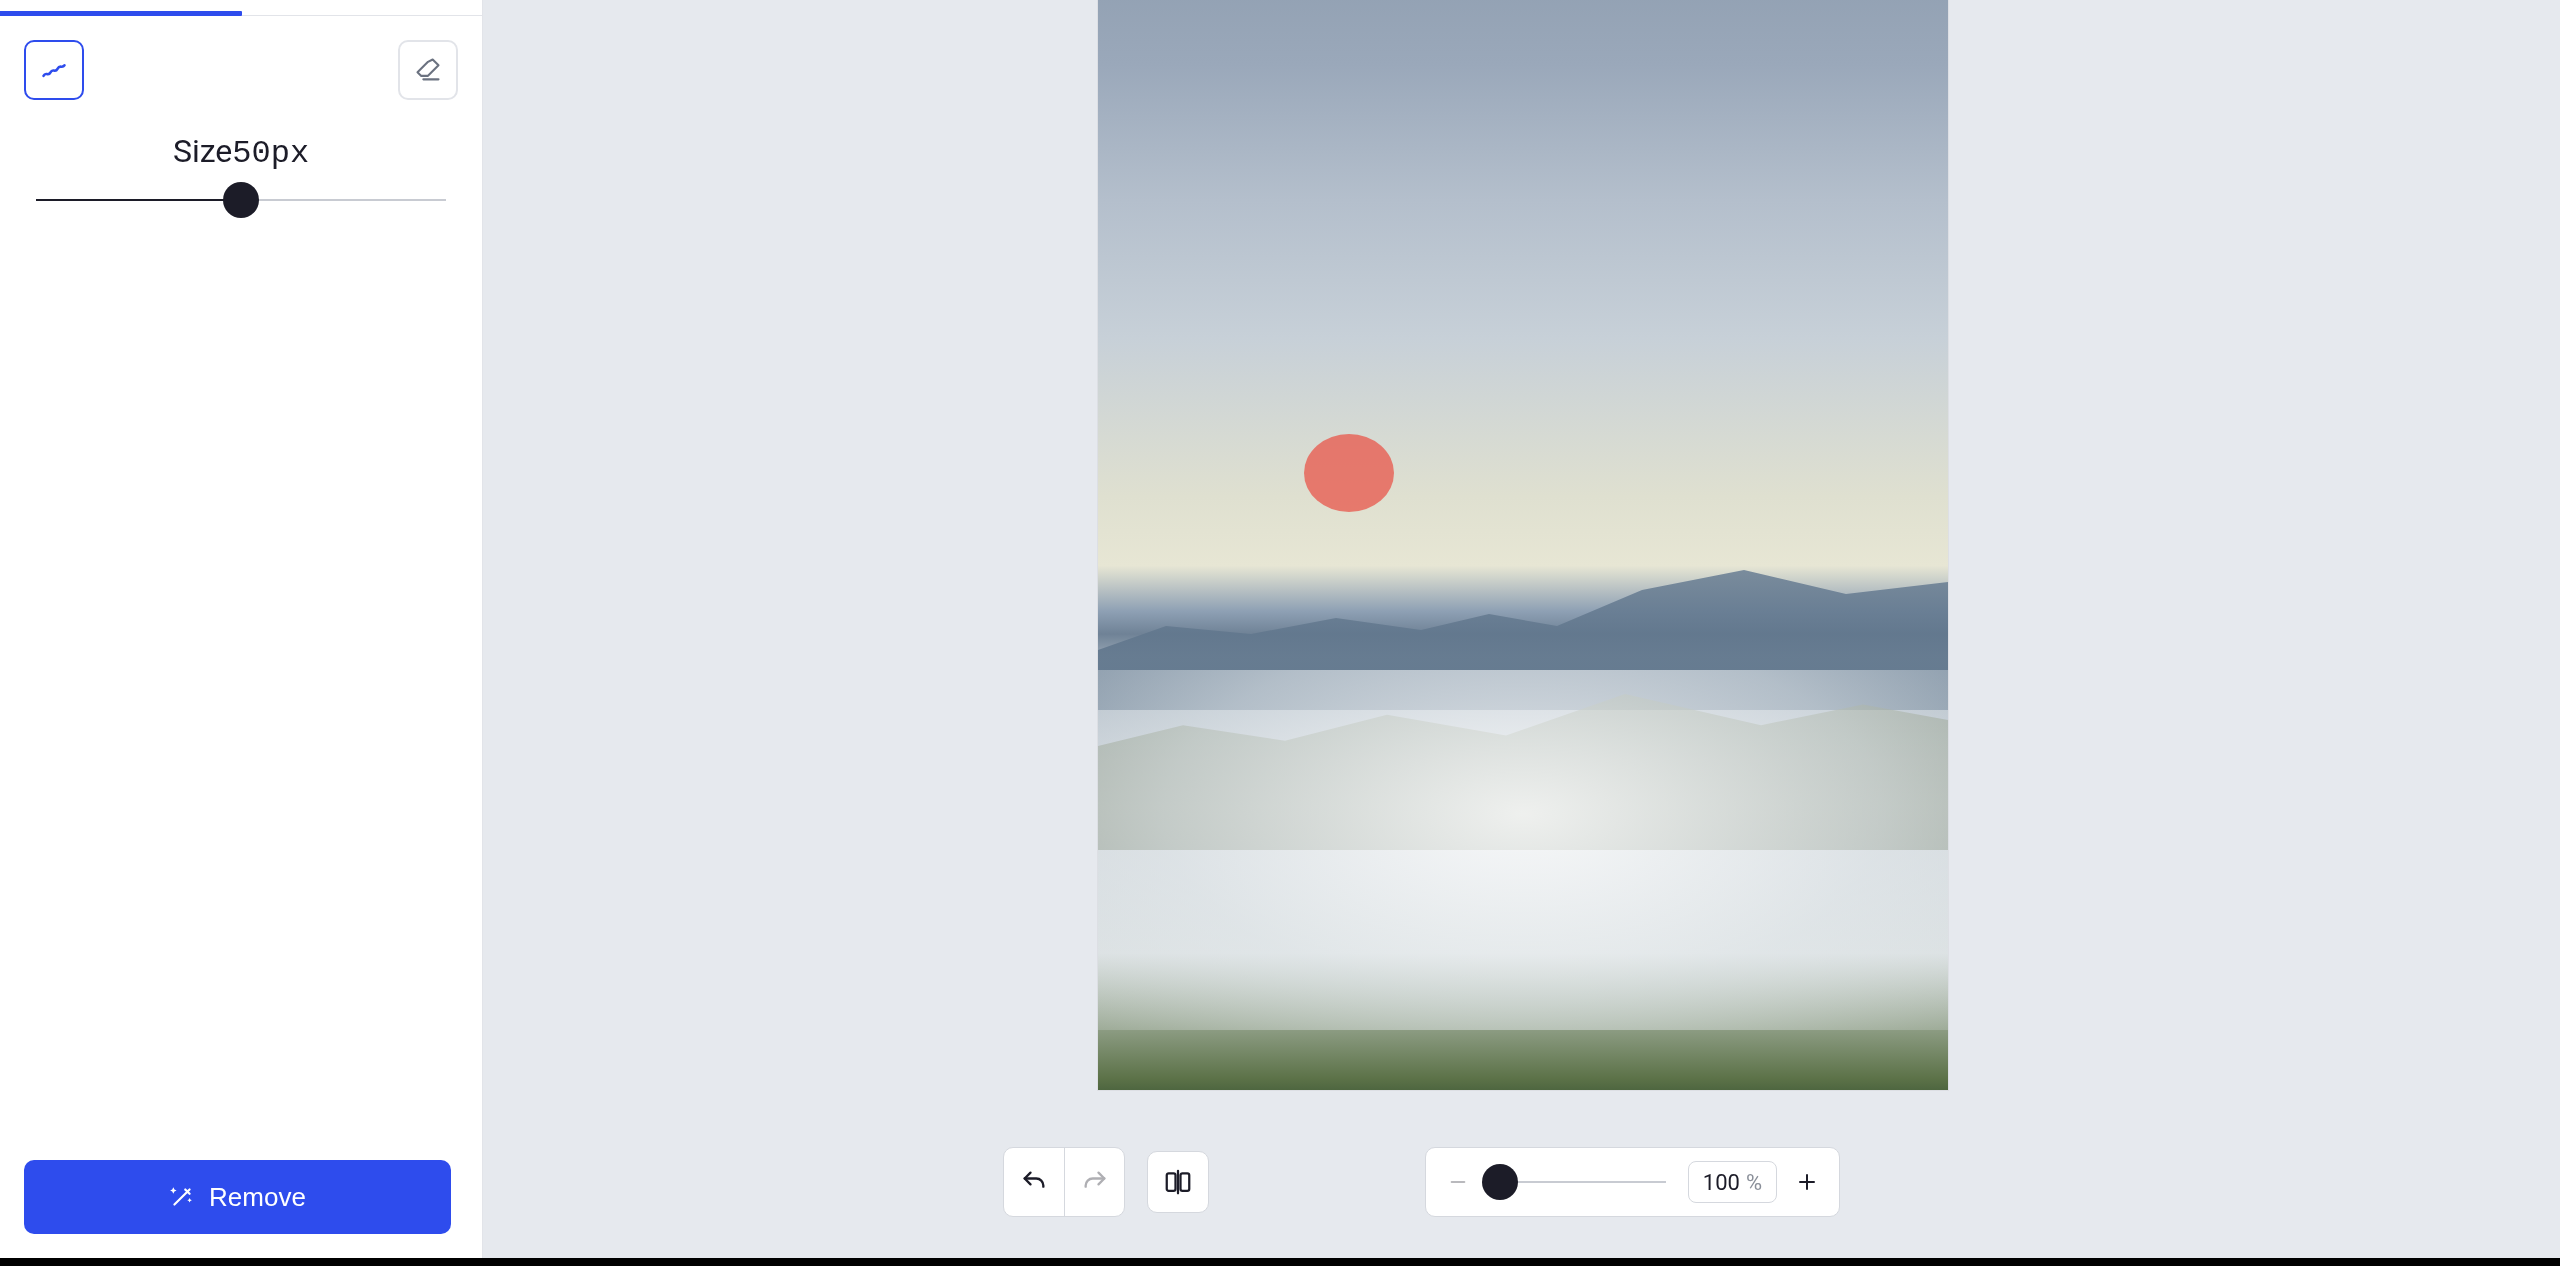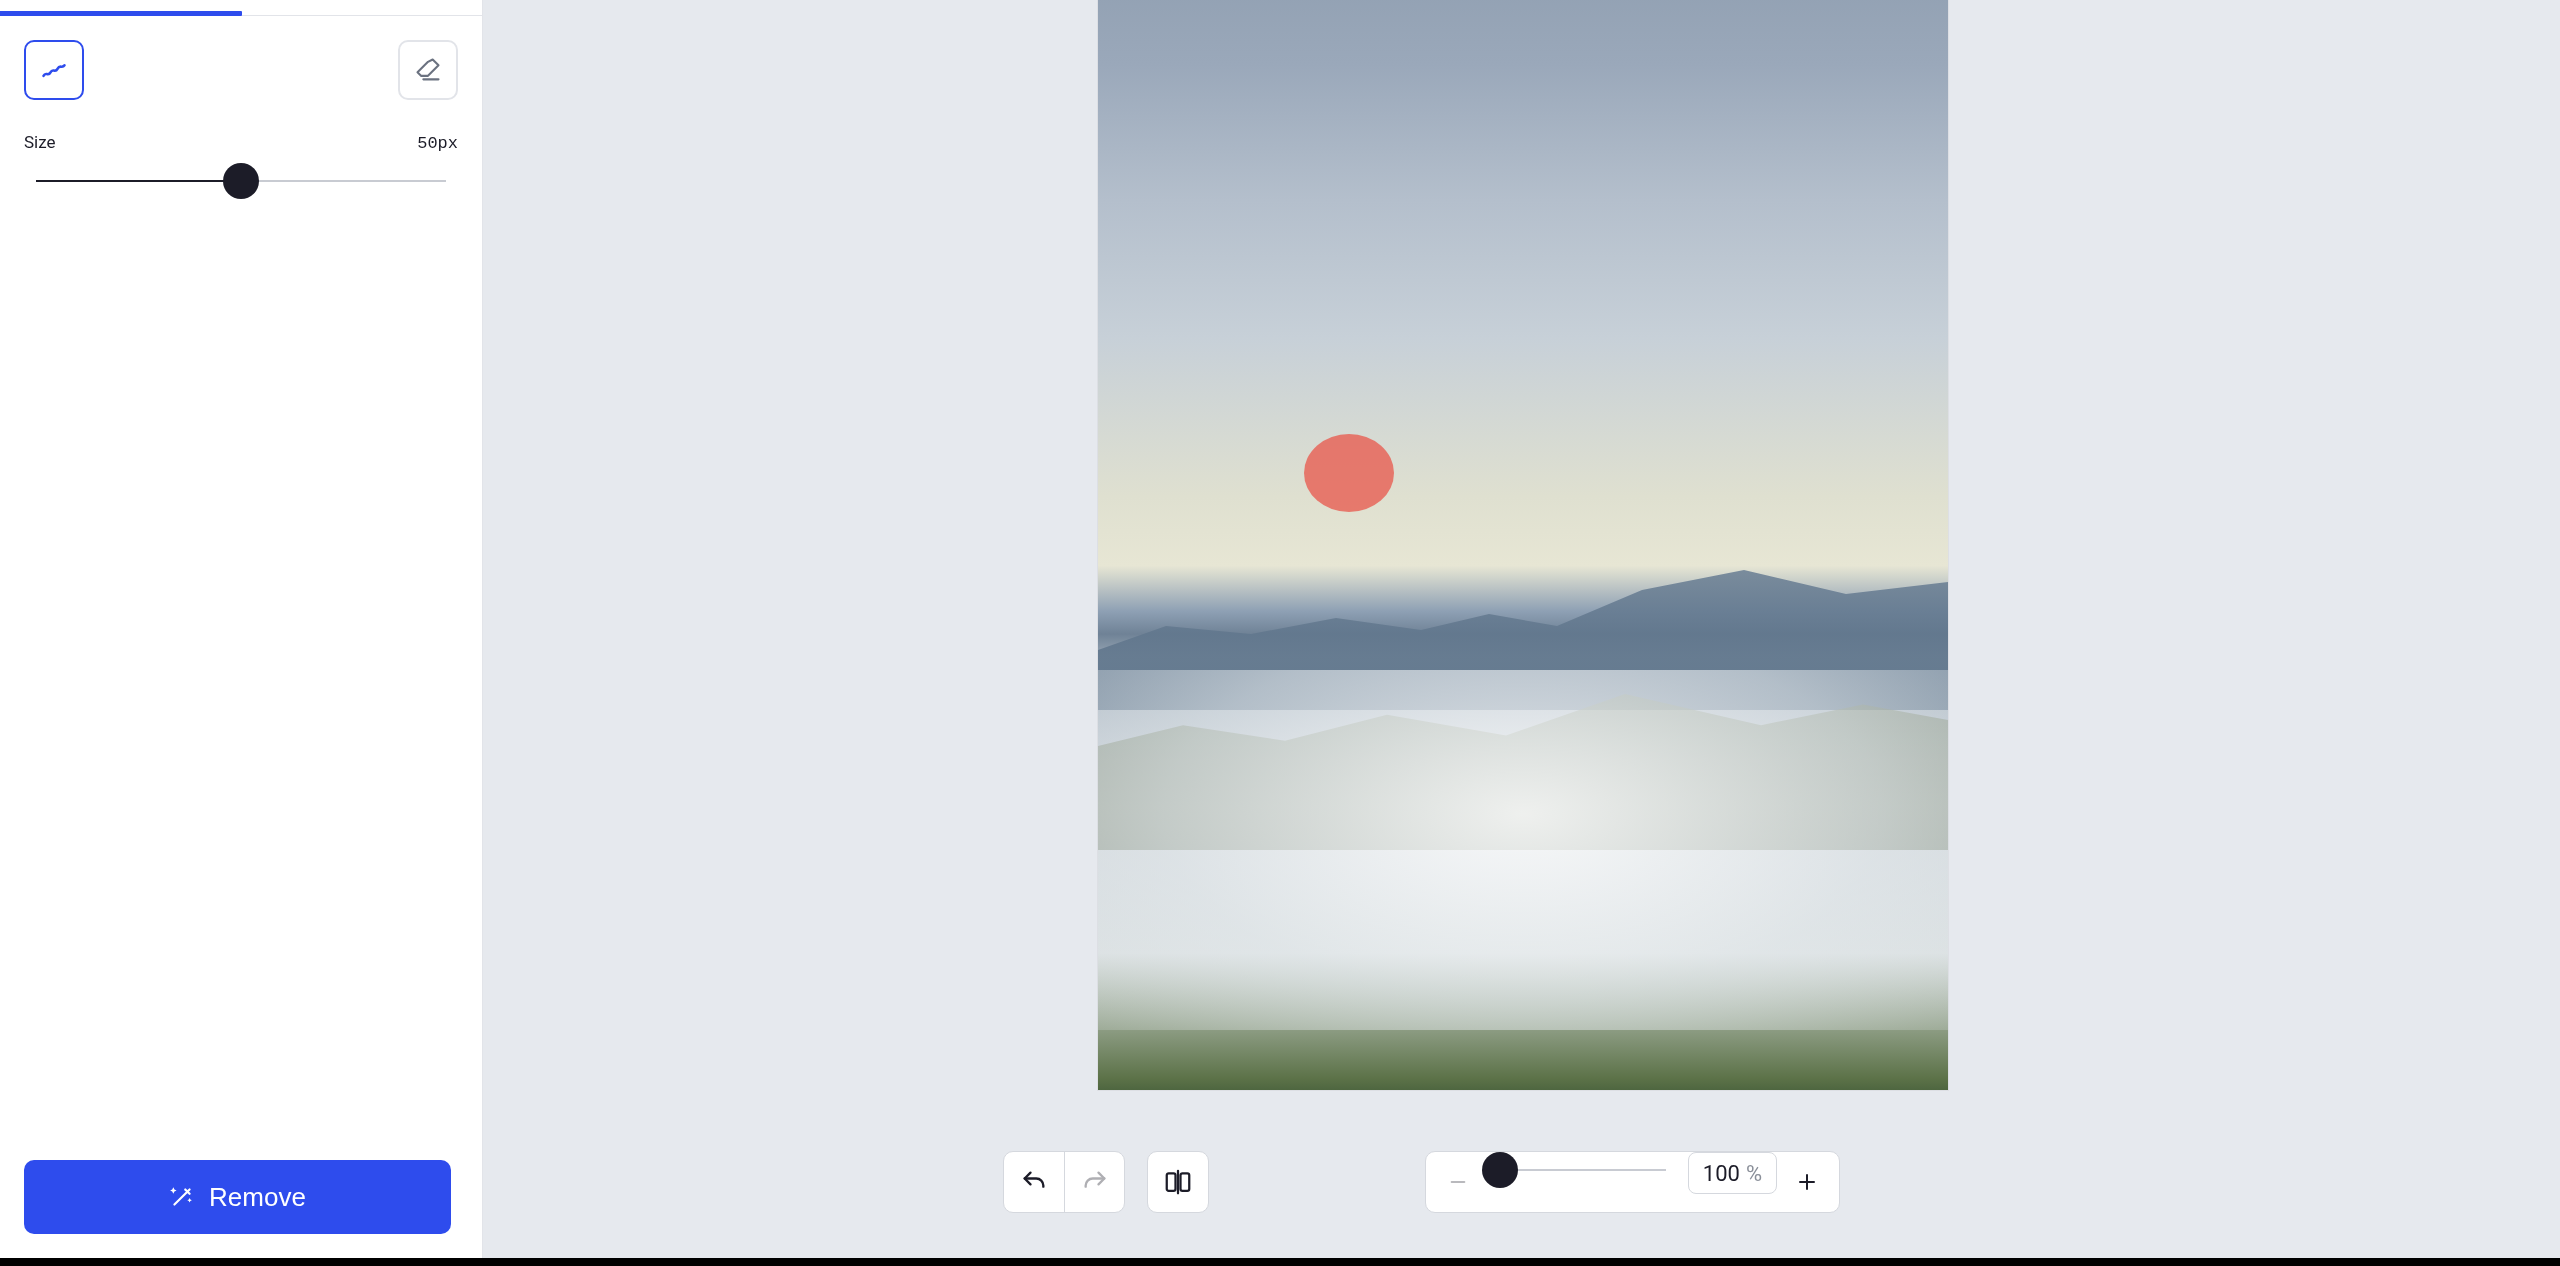--- a/index.html
+++ b/index.html
@@ -77,24 +77,24 @@
     justify-content: center;
     cursor: pointer;
   }
   .tool-btn.active {
     border-color: var(--blue);
   }
   .tool-btn svg { width: 28px; height: 28px; }
 
   .size-row {
     display: flex;
-    justify-content: space-between;
+    justify-content: center;
     align-items: baseline;
     padding: 32px 24px 0 24px;
-    font-size: 17px;
+    font-size: 32px;
   }
   .size-value { font-variant-numeric: tabular-nums; font-family: Liberation Mono, monospace; }
 
   .size-slider-wrap {
     padding: 10px 36px 0 36px;
   }
   .hslider {
     position: relative;
     height: 36px;
   }
@@ -224,22 +224,22 @@
     align-items: center;
     pointer-events: none;
   }
   .bottom-controls > * { pointer-events: auto; }
 
   .history-group, .zoom-group {
     background: #fff;
     border: 1px solid var(--border-dark);
     border-radius: 10px;
     display: flex;
-    align-items: flex-start;
-    height: 62px;
+    align-items: center;
+    height: 70px;
   }
 
   .history-group .hbtn {
     width: 60px;
     height: 100%;
     display: flex;
     align-items: center;
     justify-content: center;
     cursor: pointer;
   }

